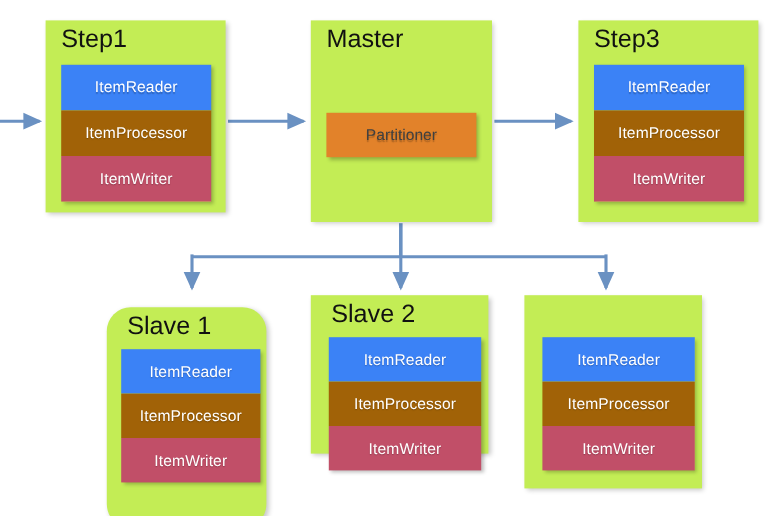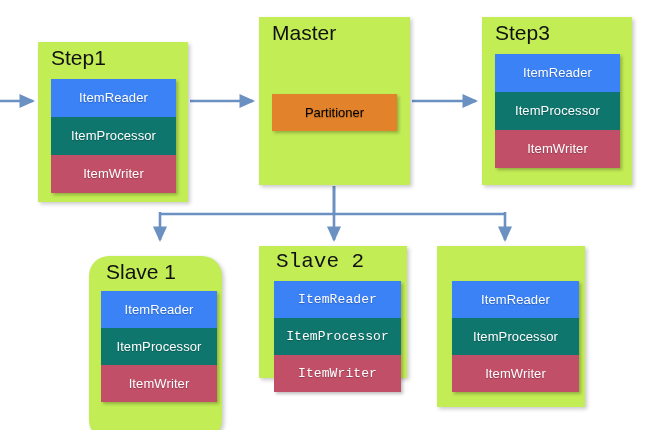--- a/index.html
+++ b/index.html
@@ -62,48 +62,48 @@
     text-align: center;
     color: #ffffff;
     font-size: 13px;
     letter-spacing: 0.1px;
     text-shadow: 0 1px 1px rgba(0,0,0,0.25);
     box-sizing: border-box;
     overflow: hidden;
     white-space: nowrap;
   }
   .bar-reader    { background: #3b82f6; }
-  .bar-processor { background: #0f766e; }
+  .bar-processor { background: #a16207; }
   .bar-writer    { background: #c14f68; text-align: center; }
 
   .single-block {
     position: absolute;
     background: #e2822a;
-    color: #000000;
+    color: #404040;
     font-size: 13px;
     text-align: center;
     line-height: 37px;
     text-shadow: 0 1px 1px rgba(0,0,0,0.25);
     box-shadow: 2px 2px 3px rgba(0,0,0,0.25);
     box-sizing: border-box;
     white-space: nowrap;
   }
 
   
-  #box-step1  { left: 38px;  top: 17px;  width: 150px; height: 160px; margin-top: 25px; }
+  #box-step1  { left: 38px;  top: 17px;  width: 150px; height: 160px; }
   #box-master { left: 259px; top: 17px;  width: 151px; height: 168px; }
   #box-step3  { left: 482px; top: 17px;  width: 150px; height: 168px; }
 
   #stack-step1 { left: 13px; top: 37px; width: 125px; }
   #stack-step3 { left: 13px; top: 37px; width: 125px; }
   #block-partitioner { left: 13px; top: 77px; width: 125px; height: 37px; }
 
   
   #box-slave1 { left: 89px;  top: 256px; width: 133px; height: 184px; border-radius: 20px; }
-  #box-slave2 { left: 259px; top: 246px; width: 148px; height: 132px; font-family: Liberation Mono, monospace; }
+  #box-slave2 { left: 259px; top: 246px; width: 148px; height: 132px; }
   #box-slave3 { left: 437px; top: 246px; width: 148px; height: 161px; }
 
   #stack-slave1 { left: 12px; top: 35px; width: 116px; }
   #stack-slave2 { left: 15px; top: 35px; width: 127px; }
   #stack-slave3 { left: 15px; top: 35px; width: 127px; }
 
   .slave-bar { height: 37px; line-height: 37px; }
 </style>
 </head>
 <body>

